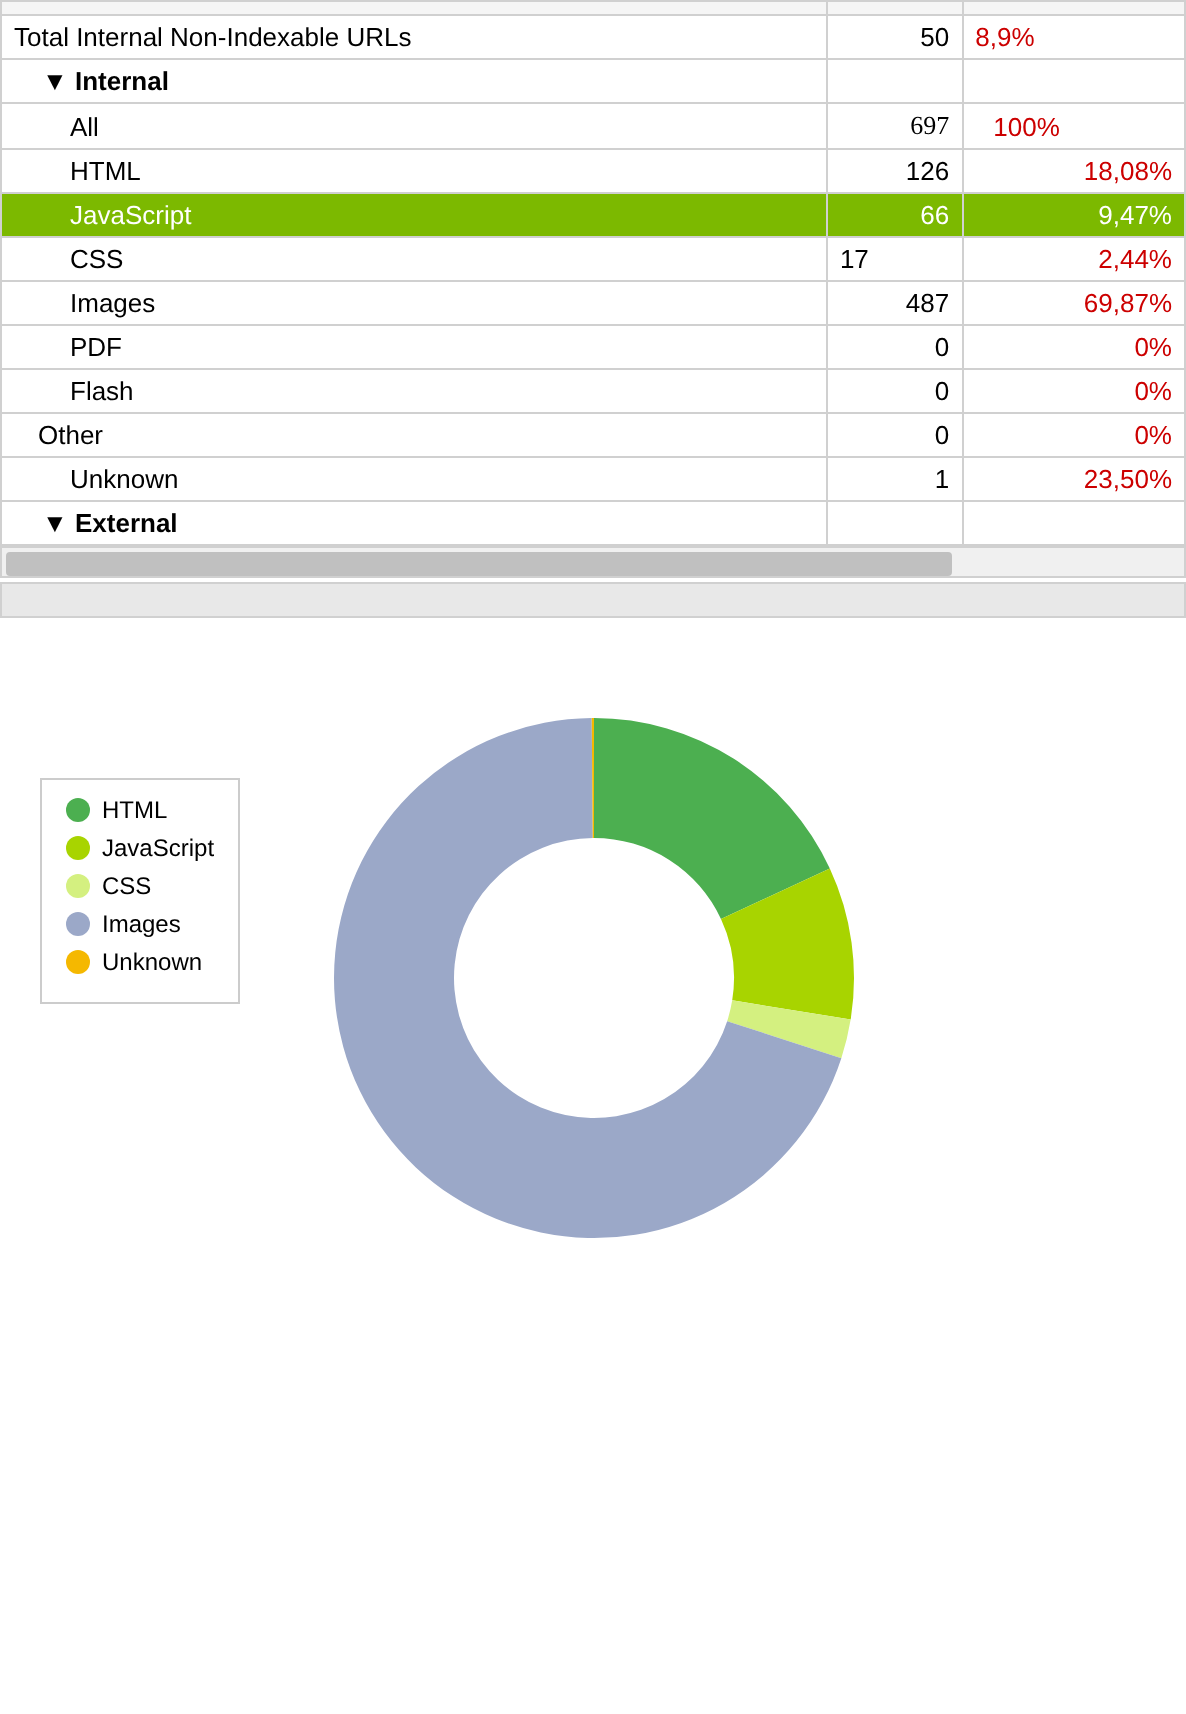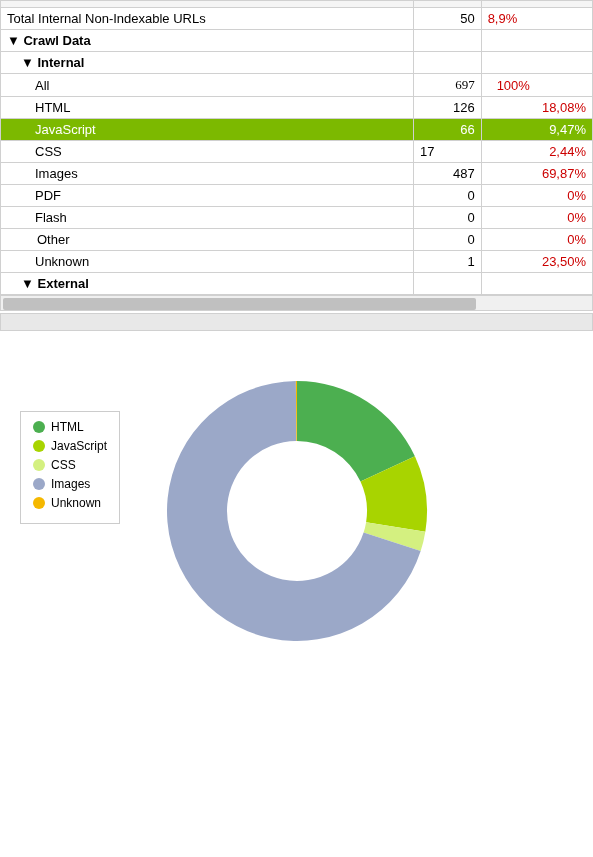--- a/index.html
+++ b/index.html
@@ -45,25 +45,20 @@
         <th></th>
       </tr>
     </thead>
     <tbody id="table-body">
     <tr>
           <td style="padding-left: 6px;">Total Internal Non-Indexable URLs</td>
           <td style="text-align: right;">50</td>
           <td style="text-align: left; color: rgb(204, 0, 0);">8,9%</td>
         </tr>
         <tr class="row-section">
-          <td style="padding-left: 6px;">▼ Crawl Data</td>
-          <td style="text-align: right;"></td>
-          <td style="text-align: right;"></td>
-        </tr>
-        <tr class="row-section">
           <td style="padding-left: 20px;">▼ Internal</td>
           <td style="text-align: right;"></td>
           <td style="text-align: right;"></td>
         </tr>
         <tr>
           <td style="padding-left: 34px;">All</td>
           <td style="text-align: right; font-family: Liberation Serif, serif;">697</td>
           <td style="text-align: left; color: rgb(204, 0, 0); padding-left: 15px;">100%</td>
         </tr>
         <tr>
@@ -90,21 +85,21 @@
           <td style="padding-left: 34px;">PDF</td>
           <td style="text-align: right;">0</td>
           <td style="text-align: right; color: rgb(204, 0, 0);">0%</td>
         </tr>
         <tr>
           <td style="padding-left: 34px;">Flash</td>
           <td style="text-align: right;">0</td>
           <td style="text-align: right; color: rgb(204, 0, 0);">0%</td>
         </tr>
         <tr>
-          <td style="padding-left: 36px;">Other</td>
+          <td style="padding-left: 18px;">Other</td>
           <td style="text-align: right;">0</td>
           <td style="text-align: right; color: rgb(204, 0, 0);">0%</td>
         </tr>
         <tr>
           <td style="padding-left: 34px;">Unknown</td>
           <td style="text-align: right;">1</td>
           <td style="text-align: right; color: rgb(204, 0, 0);">23,50%</td>
         </tr>
         <tr class="row-section">
           <td style="padding-left: 20px;">▼ External</td>

